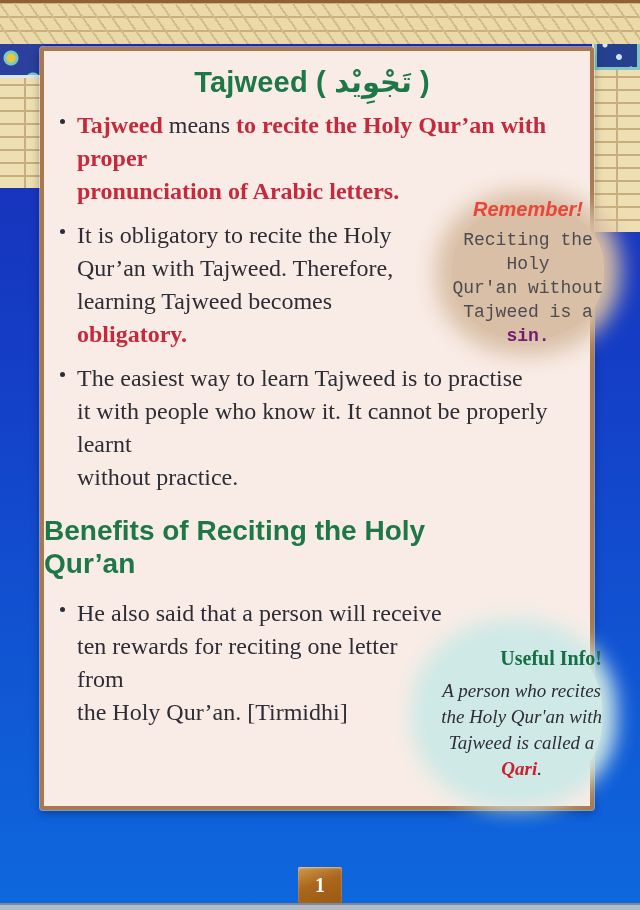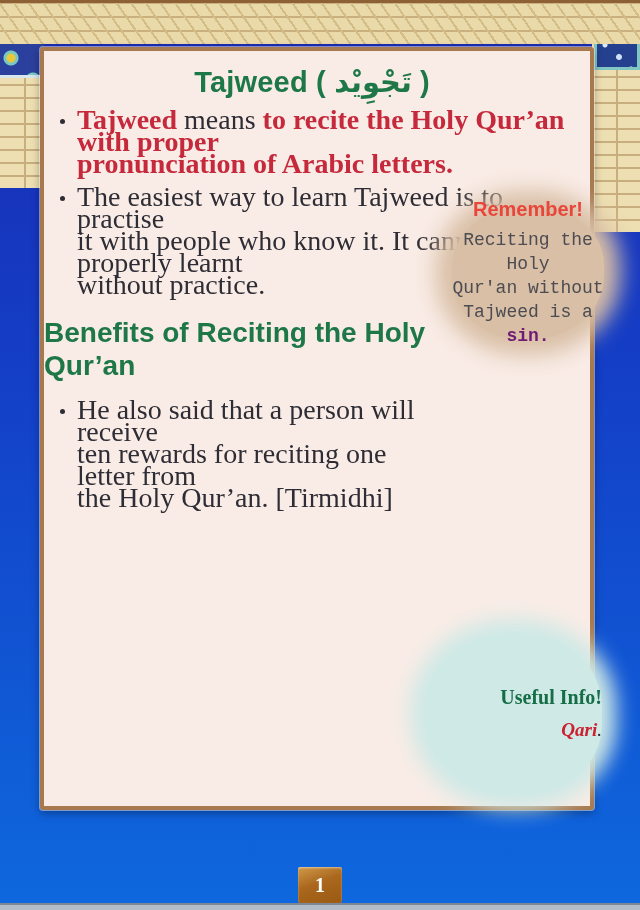--- a/index.html
+++ b/index.html
@@ -80,21 +80,21 @@
     font-family:"Liberation Sans","DejaVu Sans",sans-serif;
     font-weight:bold; font-size:29px; line-height:36px;
     color:var(--green,#1d7747);
     letter-spacing:.2px;
   }
   ul.bullets { list-style:none; margin-top:9px; }
   ul.bullets li {
     position:relative;
     padding-left:33px;
     margin-bottom:11px;
-    font-size:28px; line-height:22px;
+    font-size:24px; line-height:33px;
     color:var(--text,#2e2d35);
     white-space:pre-line;
   }
   ul.bullets li::before {
     content:""; position:absolute; left:16px; top:10px;
     width:5px; height:5px; border-radius:50%;
     background:var(--text,#2e2d35);
   }
   li.narrow-b2 { width:404px; }
   li.narrow-b3 { width:384px; }
@@ -122,20 +122,21 @@
     left:408px; top:156px; width:152px; height:132px;
     background:var(--remember_bg,#d9bfa6);
     border-radius:46% 44% 48% 46%;
     box-shadow:0 0 22px 16px var(--remember_bg,#d9bfa6);
   }
   .remember .co-title {
     font-family:"Liberation Sans","DejaVu Sans",sans-serif;
     font-weight:bold; font-size:20px;
     color:var(--remember_red,#e8463b);
     margin-bottom:7px;
+    font-style:italic;
   }
   .remember .co-body {
     font-family:Liberation Mono, monospace;
     font-size:18px; line-height:24px;
     color:var(--remember_text,#4d4c52);
     white-space:pre-line;
   }
   .remember .sin { color:#701a75; }
 
   .useful {
@@ -181,20 +182,23 @@
 <div class="bricks-bottom"></div>
 <div class="gray-strip"></div>
 
 <div class="card">
 
   <div class="page-title">Tajweed ( تَجْوِيْد )</div>
 
   <ul class="bullets">
     <li><span class="red">Tajweed</span><span> means </span><span class="red">to recite the Holy Qur’an with proper
 pronunciation of Arabic letters.</span></li>
+    <li class="narrow-b3"><span>It is obligatory to recite the Holy
+Qur’an with Tajweed. Therefore,
+learning Tajweed becomes </span><span class="red">obligatory.</span></li>
     <li><span>The easiest way to learn Tajweed is to practise
 it with people who know it. It cannot be properly learnt
 without practice.</span></li>
   </ul>
 
   <div class="section-heading">Benefits of Reciting the Holy
 Qur’an</div>
 
   <ul class="bullets">
     <li class="narrow-b7"><span>He also said that a person will receive
@@ -204,18 +208,21 @@
 
   <div class="callout remember">
     <div class="co-title">Remember!</div>
     <div class="co-body"><span>Reciting the Holy
 Qur'an without
 Tajweed is a </span><span class="red sin">sin.</span></div>
   </div>
 
   <div class="callout useful">
     <div class="co-title">Useful Info!</div>
-    <div class="co-body"><span class="qari">Qari</span><span>.</span></div>
+    <div class="co-body"><span>A person who recites
+the Holy Qur'an with
+Tajweed is called a
+</span><span class="qari">Qari</span><span>.</span></div>
   </div>
 
 </div>
 
 <div class="page-badge">1</div>
 
 </body></html>

